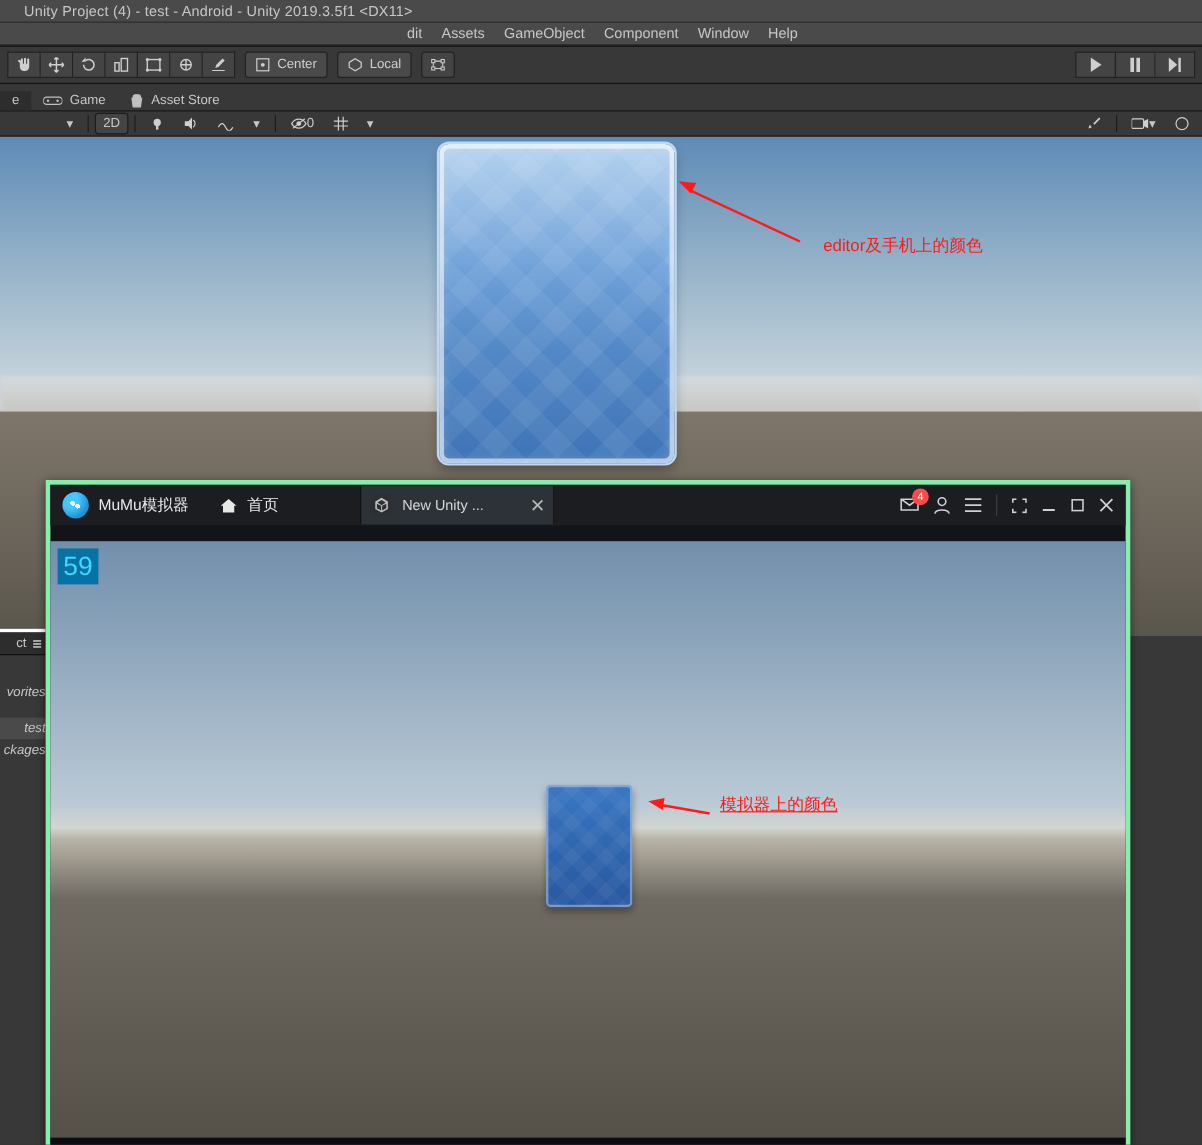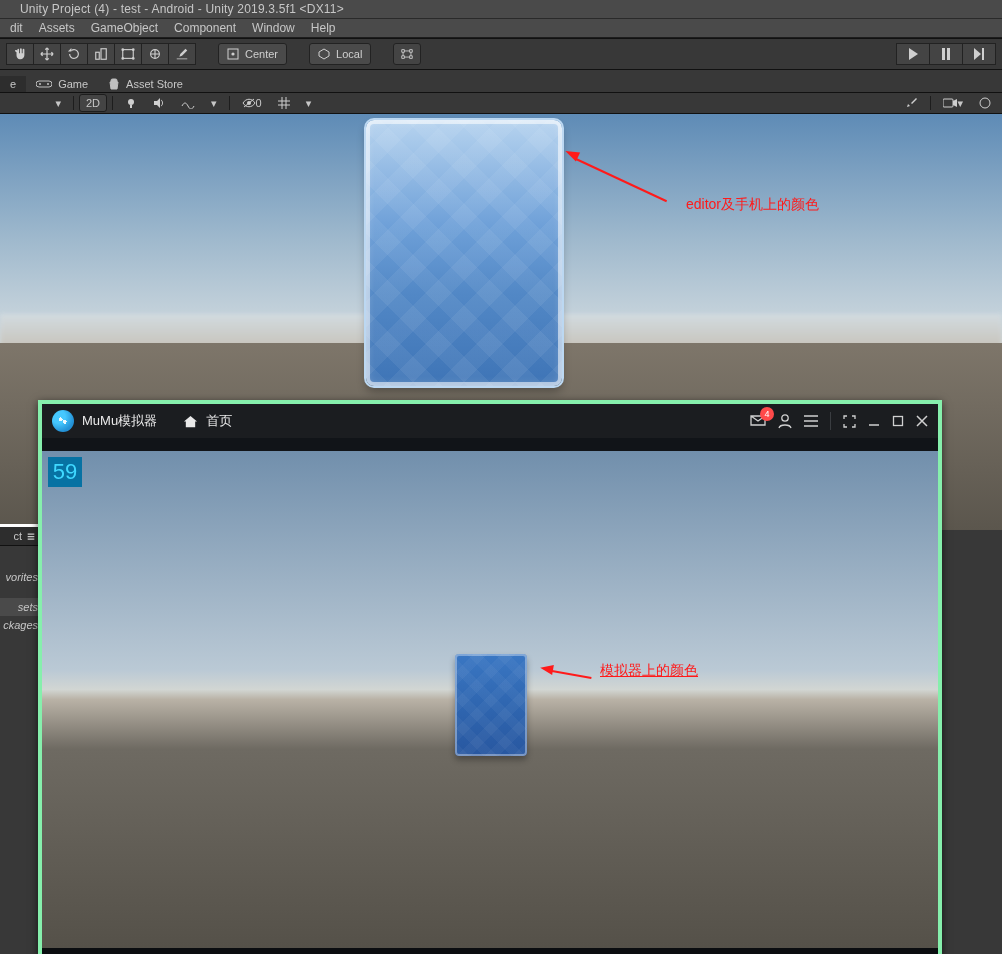--- a/index.html
+++ b/index.html
@@ -29,38 +29,39 @@
   }
 
   
   .menubar {
     height: 18px;
     background: #4a4a4a;
     display: flex;
     align-items: center;
     border-bottom: 1px solid #1d1d1d;
     padding-left: 2px;
+    justify-content: center;
   }
   .menubar span {
     color: #c7c7c7;
     padding: 0 8px;
     font-size: 12px;
     line-height: 18px;
   }
 
   
   .toolbarA {
     height: 30px;
     background: #383838;
     display: flex;
     align-items: center;
     border-top: 1px solid #111;
     border-bottom: 1px solid #111;
     padding: 0 6px;
-    gap: 22px;
+    gap: 8px;
   }
   .tool-group {
     display: flex;
     align-items: center;
   }
   .tool-btn {
     width: 26px;
     height: 20px;
     background: #444;
     border: 1px solid #222;
@@ -585,38 +586,51 @@
           <rect x="2" y="9" width="8" height="1.5" fill="#cfcfcf"></rect>
         </svg>
     </span>
   </div>
   <div style="height:22px"></div>
   <div class="row">
       <span>vorites</span>
     </div>
   <div style="height:12px"></div>
   <div class="row sel">
-      <span>sets</span>
+      <span>test</span>
     </div>
   <div class="row">
       <span>ckages</span>
     </div>
 </div>
 
 <div class="emu">
   <div class="titlebar2">
     <div class="logo"></div>
     <span style="font-weight:500;">MuMu模拟器</span>
     <div class="home">
       <span class="hicon">
         <svg width="15" height="15" viewBox="0 0 16 16">
             <path fill="#e8e8e8" d="M8 2l7 6h-2v6H3V8H1z"></path>
           </svg>
       </span>
       <span>首页</span>
+    </div>
+    <div class="tab2">
+      <span class="uico">
+        <svg width="14" height="14" viewBox="0 0 16 16">
+            <path fill="#bebebe" d="M8 1l6 3.5v7L8 15 2 11.5v-7zM8 3L4 5.5 8 8l4-2.5zM3.5 6.5v4.5L7.5 13V8.5zM12.5 6.5L8.5 8.5V13l4-2z"></path>
+          </svg>
+      </span>
+      <span>New Unity ...</span>
+      <span class="close">
+        <svg width="10" height="10" viewBox="0 0 10 10">
+            <path stroke="#d7d7d7" stroke-width="1.5" d="M1 1l8 8M9 1L1 9"></path>
+          </svg>
+      </span>
     </div>
 
     <div class="right-icons">
       <div class="grp2">
         <span class="badge-msg">
           <svg width="16" height="14" viewBox="0 0 16 14">
               <path fill="none" stroke="#d0d0d0" stroke-width="1.3" d="M1 2h14v9H1zM1 2l7 5 7-5"></path>
             </svg>
           <span class="dot4">4</span>
         </span>

